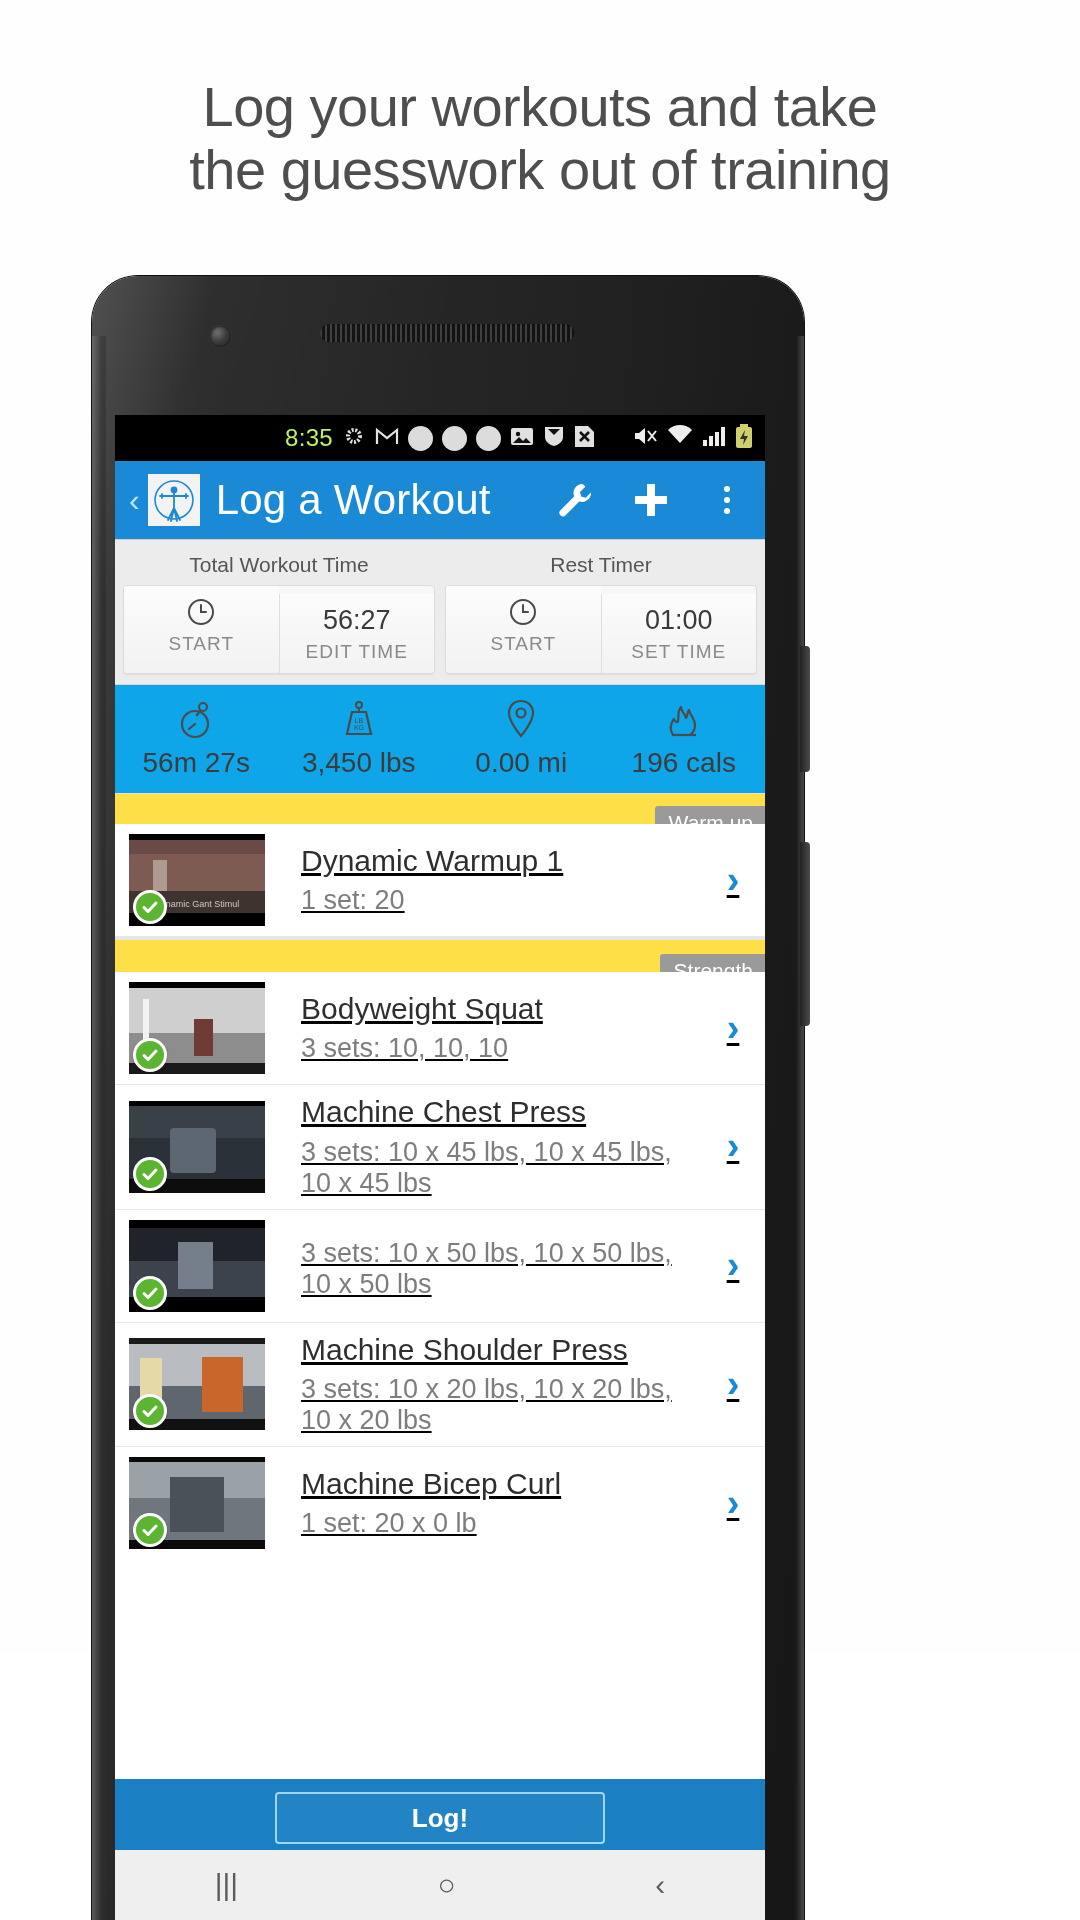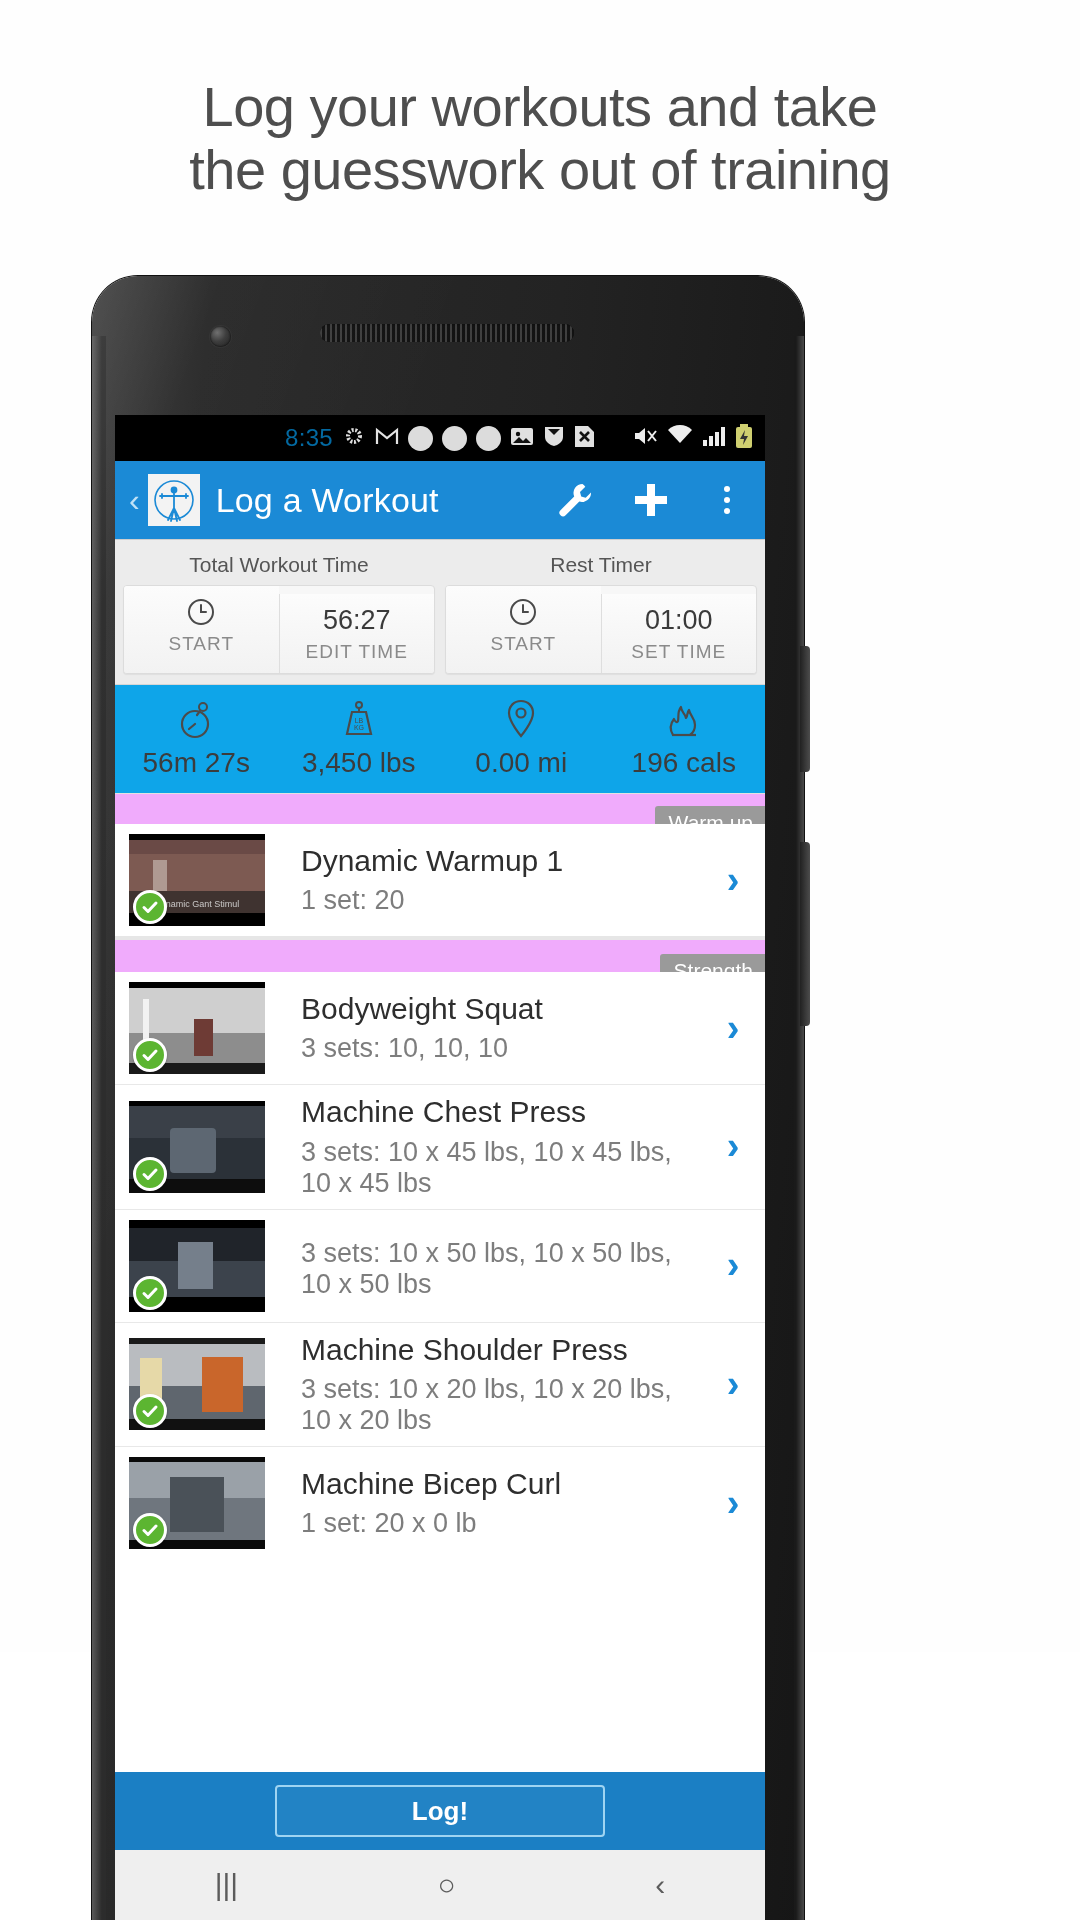--- a/index.html
+++ b/index.html
@@ -84,21 +84,21 @@
   
   .statusbar {
     height: 46px; background: #000000;
     display: flex; align-items: center; justify-content: center; gap: 0;
     position: relative;
   }
   .sb-left {
     display: flex; align-items: center; gap: 9px;
     color: #f2f2f2;
   }
-  .sb-time { font-size: 24px; font-weight: 400; color: #0369a1; letter-spacing: 0.3px; }
+  .sb-time { font-size: 24px; font-weight: 400; color: #bef264; letter-spacing: 0.3px; }
   .sb-ico { display: inline-block; }
   .dot-ico { width: 25px; height: 25px; border-radius: 50%; background: #dcdcdc; }
   .sb-right {
     position: absolute; right: 12px; top: 0; height: 46px;
     display: flex; align-items: center; gap: 9px;
   }
 
   
   .toolbar {
     height: 78px; background: #1b8ad6;
@@ -106,21 +106,21 @@
     position: relative;
     box-shadow: 0 1px 0 rgba(0,0,0,0.12);
   }
   .tb-back { color: #bfe2f7; font-size: 32px; line-height: 1; padding: 0 6px; }
   .tb-logo {
     width: 52px; height: 52px; background: #f3f3f3;
     display: flex; align-items: center; justify-content: center;
     margin-left: 2px; flex: 0 0 auto;
   }
   .tb-title {
-    color: #ffffff; font-size: 34px; font-weight: 400;
+    color: #ffffff; font-size: 42px; font-weight: 400;
     margin-left: 16px; letter-spacing: 0.2px; white-space: nowrap;
   }
   .tb-spacer { flex: 1; }
   .tb-act { width: 76px; display: flex; align-items: center; justify-content: center; }
   .kebab { display: flex; flex-direction: column; gap: 5px; align-items: center; }
   .kebab i { display: block; width: 6px; height: 6px; border-radius: 50%; background: #fff; }
 
   
   .timers {
     background: #ececec; padding: 8px 8px 10px 8px;
@@ -149,21 +149,21 @@
   
   .stats {
     display: flex; background: #0ea5e9; padding: 12px 0 14px 0;
     border-bottom: 1px solid #e2e2e2;
   }
   .stat { flex: 1; text-align: center; }
   .stat-ico { height: 44px; display: flex; align-items: center; justify-content: center; }
   .stat-val { font-size: 28px; color: #3c3c3c; margin-top: 6px; }
 
   
-  .list { background: #f0abfc; }
+  .list { background: #fde047; text-decoration: underline; }
   .section-tag-row { position: relative; height: 0; }
   .section-tag {
     position: absolute; right: 0; top: 0;
     background: #9a9a9a; color: #ffffff;
     font-size: 21px; padding: 5px 12px 6px 14px;
     border-radius: 3px 0 0 3px;
   }
   .group { border-top: 4px solid #e6e6e6; padding-top: 14px; }
   .group.first { border-top: none; padding-top: 12px; }
 
@@ -190,21 +190,21 @@
   .ex-text { flex: 1; padding-left: 36px; min-width: 0; }
   .ex-title { font-size: 30px; color: #2e2e2e; line-height: 1.15; }
   .ex-sets { font-size: 27px; color: #7d7d7d; margin-top: 7px; }
   .chevron {
     width: 64px; flex: 0 0 auto; display: flex; align-items: center; justify-content: center;
     color: #1b8ad6; font-size: 38px; font-weight: bold;
   }
 
   
   .logbar {
-    position: absolute; left: 0; bottom: 70px; width: 650px; height: 78px;
+    position: absolute; left: 0; bottom: 63px; width: 650px; height: 78px;
     background: #1b7fc4; display: flex; align-items: center; justify-content: center;
   }
   .log-btn {
     width: 330px; height: 52px; border: 2px solid #9fd4f2; border-radius: 4px;
     color: #ffffff; font-size: 26px; font-weight: bold;
     display: flex; align-items: center; justify-content: center;
     background: rgba(255,255,255,0.03);
   }
 
   

